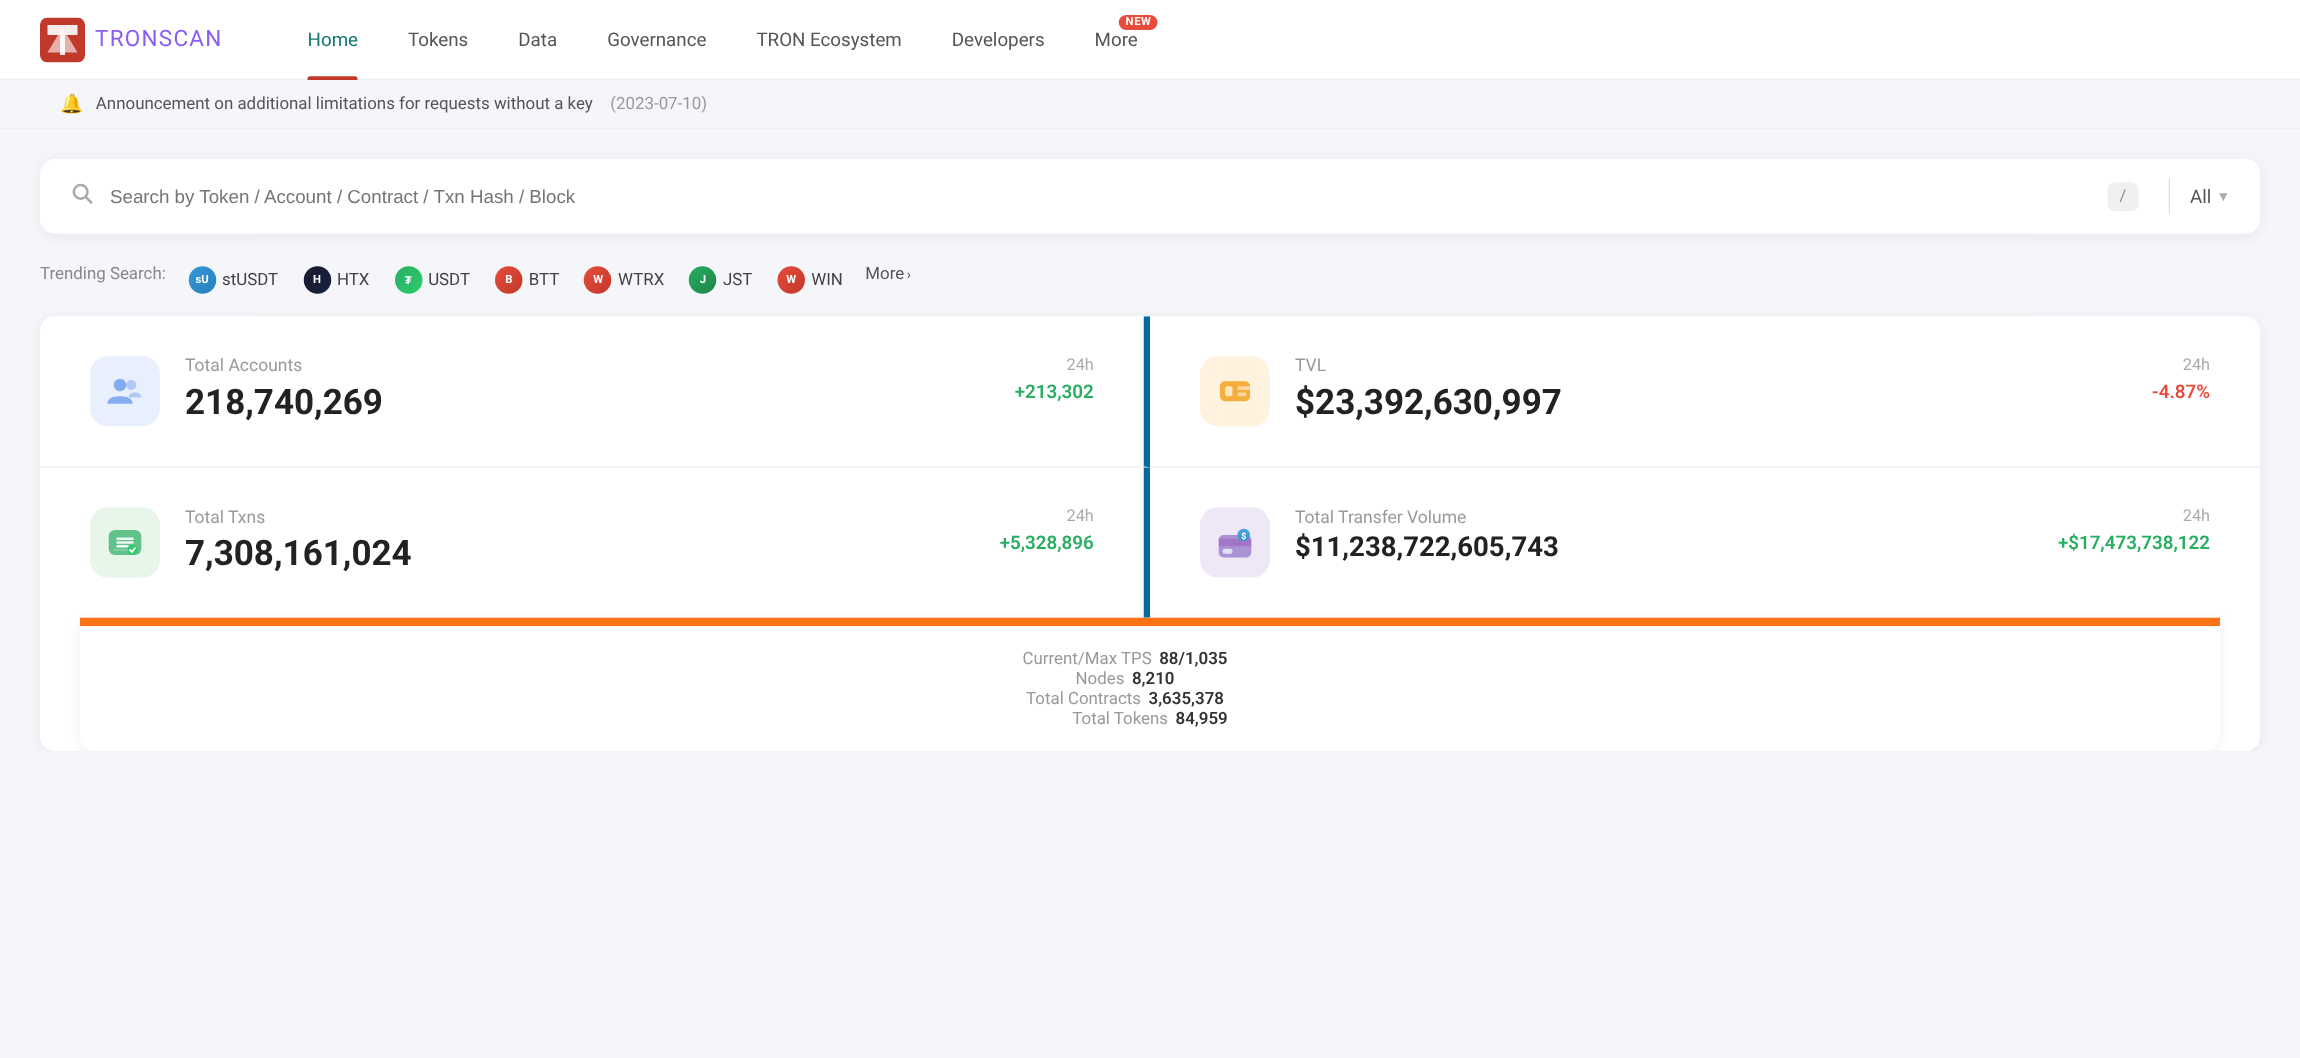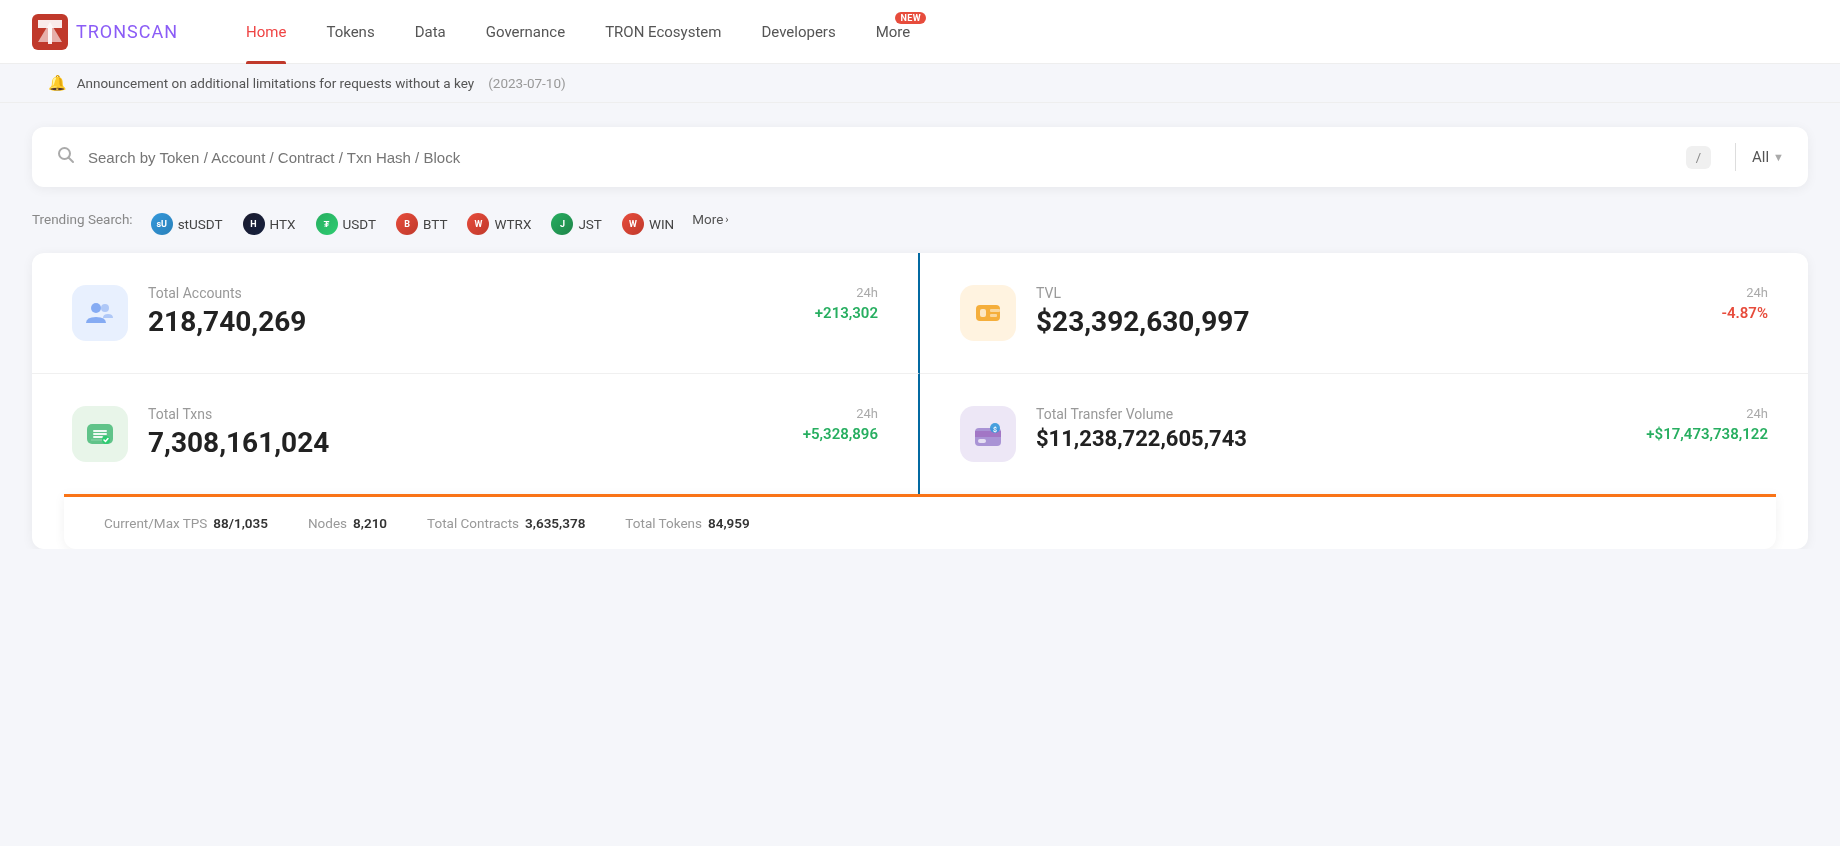--- a/index.html
+++ b/index.html
@@ -44,21 +44,21 @@
       height: 64px;
       display: flex;
       align-items: center;
       cursor: pointer;
       font-size: 15px;
       color: #555;
       position: relative;
       white-space: nowrap;
     }
     .nav-item.active {
-      color: #ef4444;
+      color: #0f766e;
     }
     .nav-item.active::after {
       content: '';
       position: absolute;
       bottom: 0;
       left: 20px;
       right: 20px;
       height: 3px;
       background: #c0392b;
       border-radius: 2px 2px 0 0;
@@ -194,21 +194,21 @@
     .stats-grid {
       display: grid;
       grid-template-columns: 1fr 1fr;
       gap: 0;
     }
     .stat-card {
       padding: 32px 40px;
       display: flex;
       align-items: flex-start;
       gap: 20px;
-      border-right: 2px solid #0369a1;
+      border-right: 5px solid #0369a1;
       border-bottom: 1px solid #f0f0f0;
     }
     .stat-card:nth-child(2), .stat-card:nth-child(4) { border-right: none; }
     .stat-card:nth-child(3), .stat-card:nth-child(4) { border-bottom: none; }
     .stat-icon {
       width: 56px;
       height: 56px;
       border-radius: 14px;
       display: flex;
       align-items: center;
@@ -240,23 +240,24 @@
     .stat-change-negative { color: #e74c3c; font-size: 15px; font-weight: 600; }
 
     
     .bottom-bar {
       display: flex;
       align-items: center;
       gap: 0;
       padding: 18px 40px;
       background: #fff;
       margin: 0 32px;
-      border-top: 3px solid #f97316;
+      border-top: 7px solid #f97316;
       border-radius: 0 0 12px 12px;
       box-shadow: 0 2px 12px rgba(0,0,0,0.06);
+      flex-direction: column;
     }
     .bottom-stat {
       display: flex;
       align-items: center;
       gap: 6px;
       font-size: 13.5px;
       color: #666;
       padding: 0 40px 0 0;
     }
     .bottom-stat .stat-key { color: #999; }

